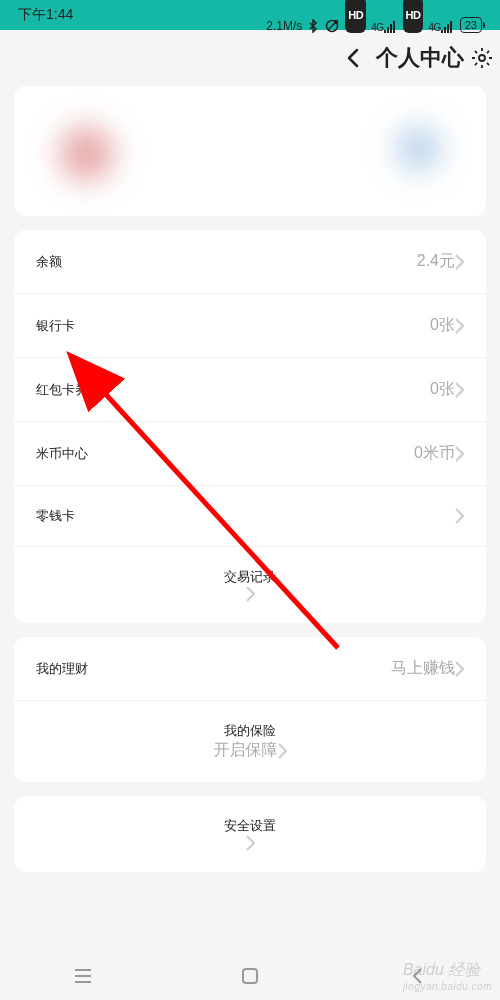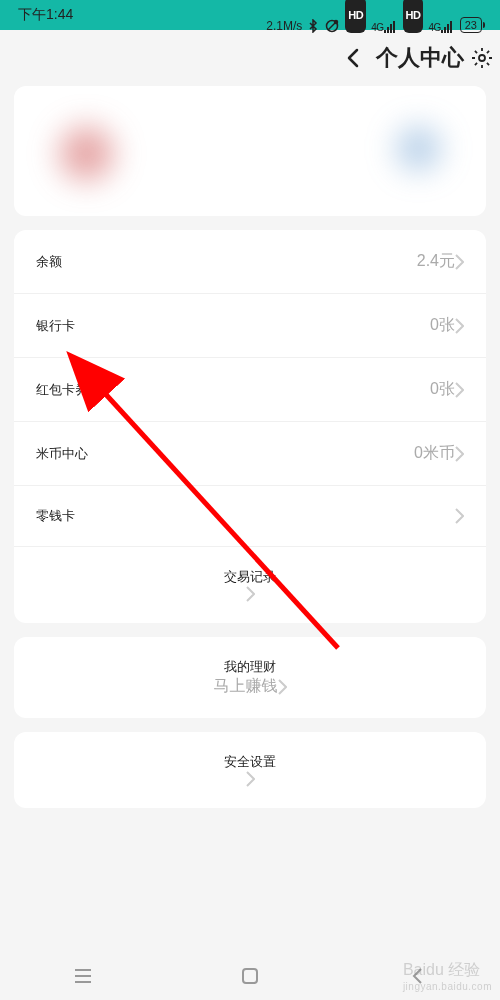--- a/index.html
+++ b/index.html
@@ -179,20 +179,21 @@
       justify-content: center;
       color: #888;
     }
     .watermark {
       position: absolute;
       bottom: 8px;
       right: 8px;
       opacity: 0.35;
       font-size: 16px;
       color: #888;
+      font-style: italic;
       pointer-events: none;
     }
     .watermark-sub {
       font-size: 10px;
       display: block;
       text-align: right;
       letter-spacing: 0.5px;
     }
     svg {
       display: block;
@@ -341,20 +342,31 @@
       <span class="list-label">我的理财</span>
       <div class="list-value">
         <span class="list-value-text">马上赚钱</span>
         <span class="chevron-right">
           <svg width="9" height="16" viewBox="0 0 9 16" fill="none" stroke="#ccc" stroke-width="2">
               <path d="M1 1 L8 8 L1 15"></path>
             </svg>
         </span>
       </div>
     </div>
+    <div class="list-item">
+      <span class="list-label">我的保险</span>
+      <div class="list-value">
+        <span class="list-value-text">开启保障</span>
+        <span class="chevron-right">
+          <svg width="9" height="16" viewBox="0 0 9 16" fill="none" stroke="#ccc" stroke-width="2">
+              <path d="M1 1 L8 8 L1 15"></path>
+            </svg>
+        </span>
+      </div>
+    </div>
   </div>
 
   <div class="card">
     <div class="list-item">
       <span class="list-label">安全设置</span>
       <div class="list-value">
         <span class="chevron-right">
           <svg width="9" height="16" viewBox="0 0 9 16" fill="none" stroke="#ccc" stroke-width="2">
               <path d="M1 1 L8 8 L1 15"></path>
             </svg>

